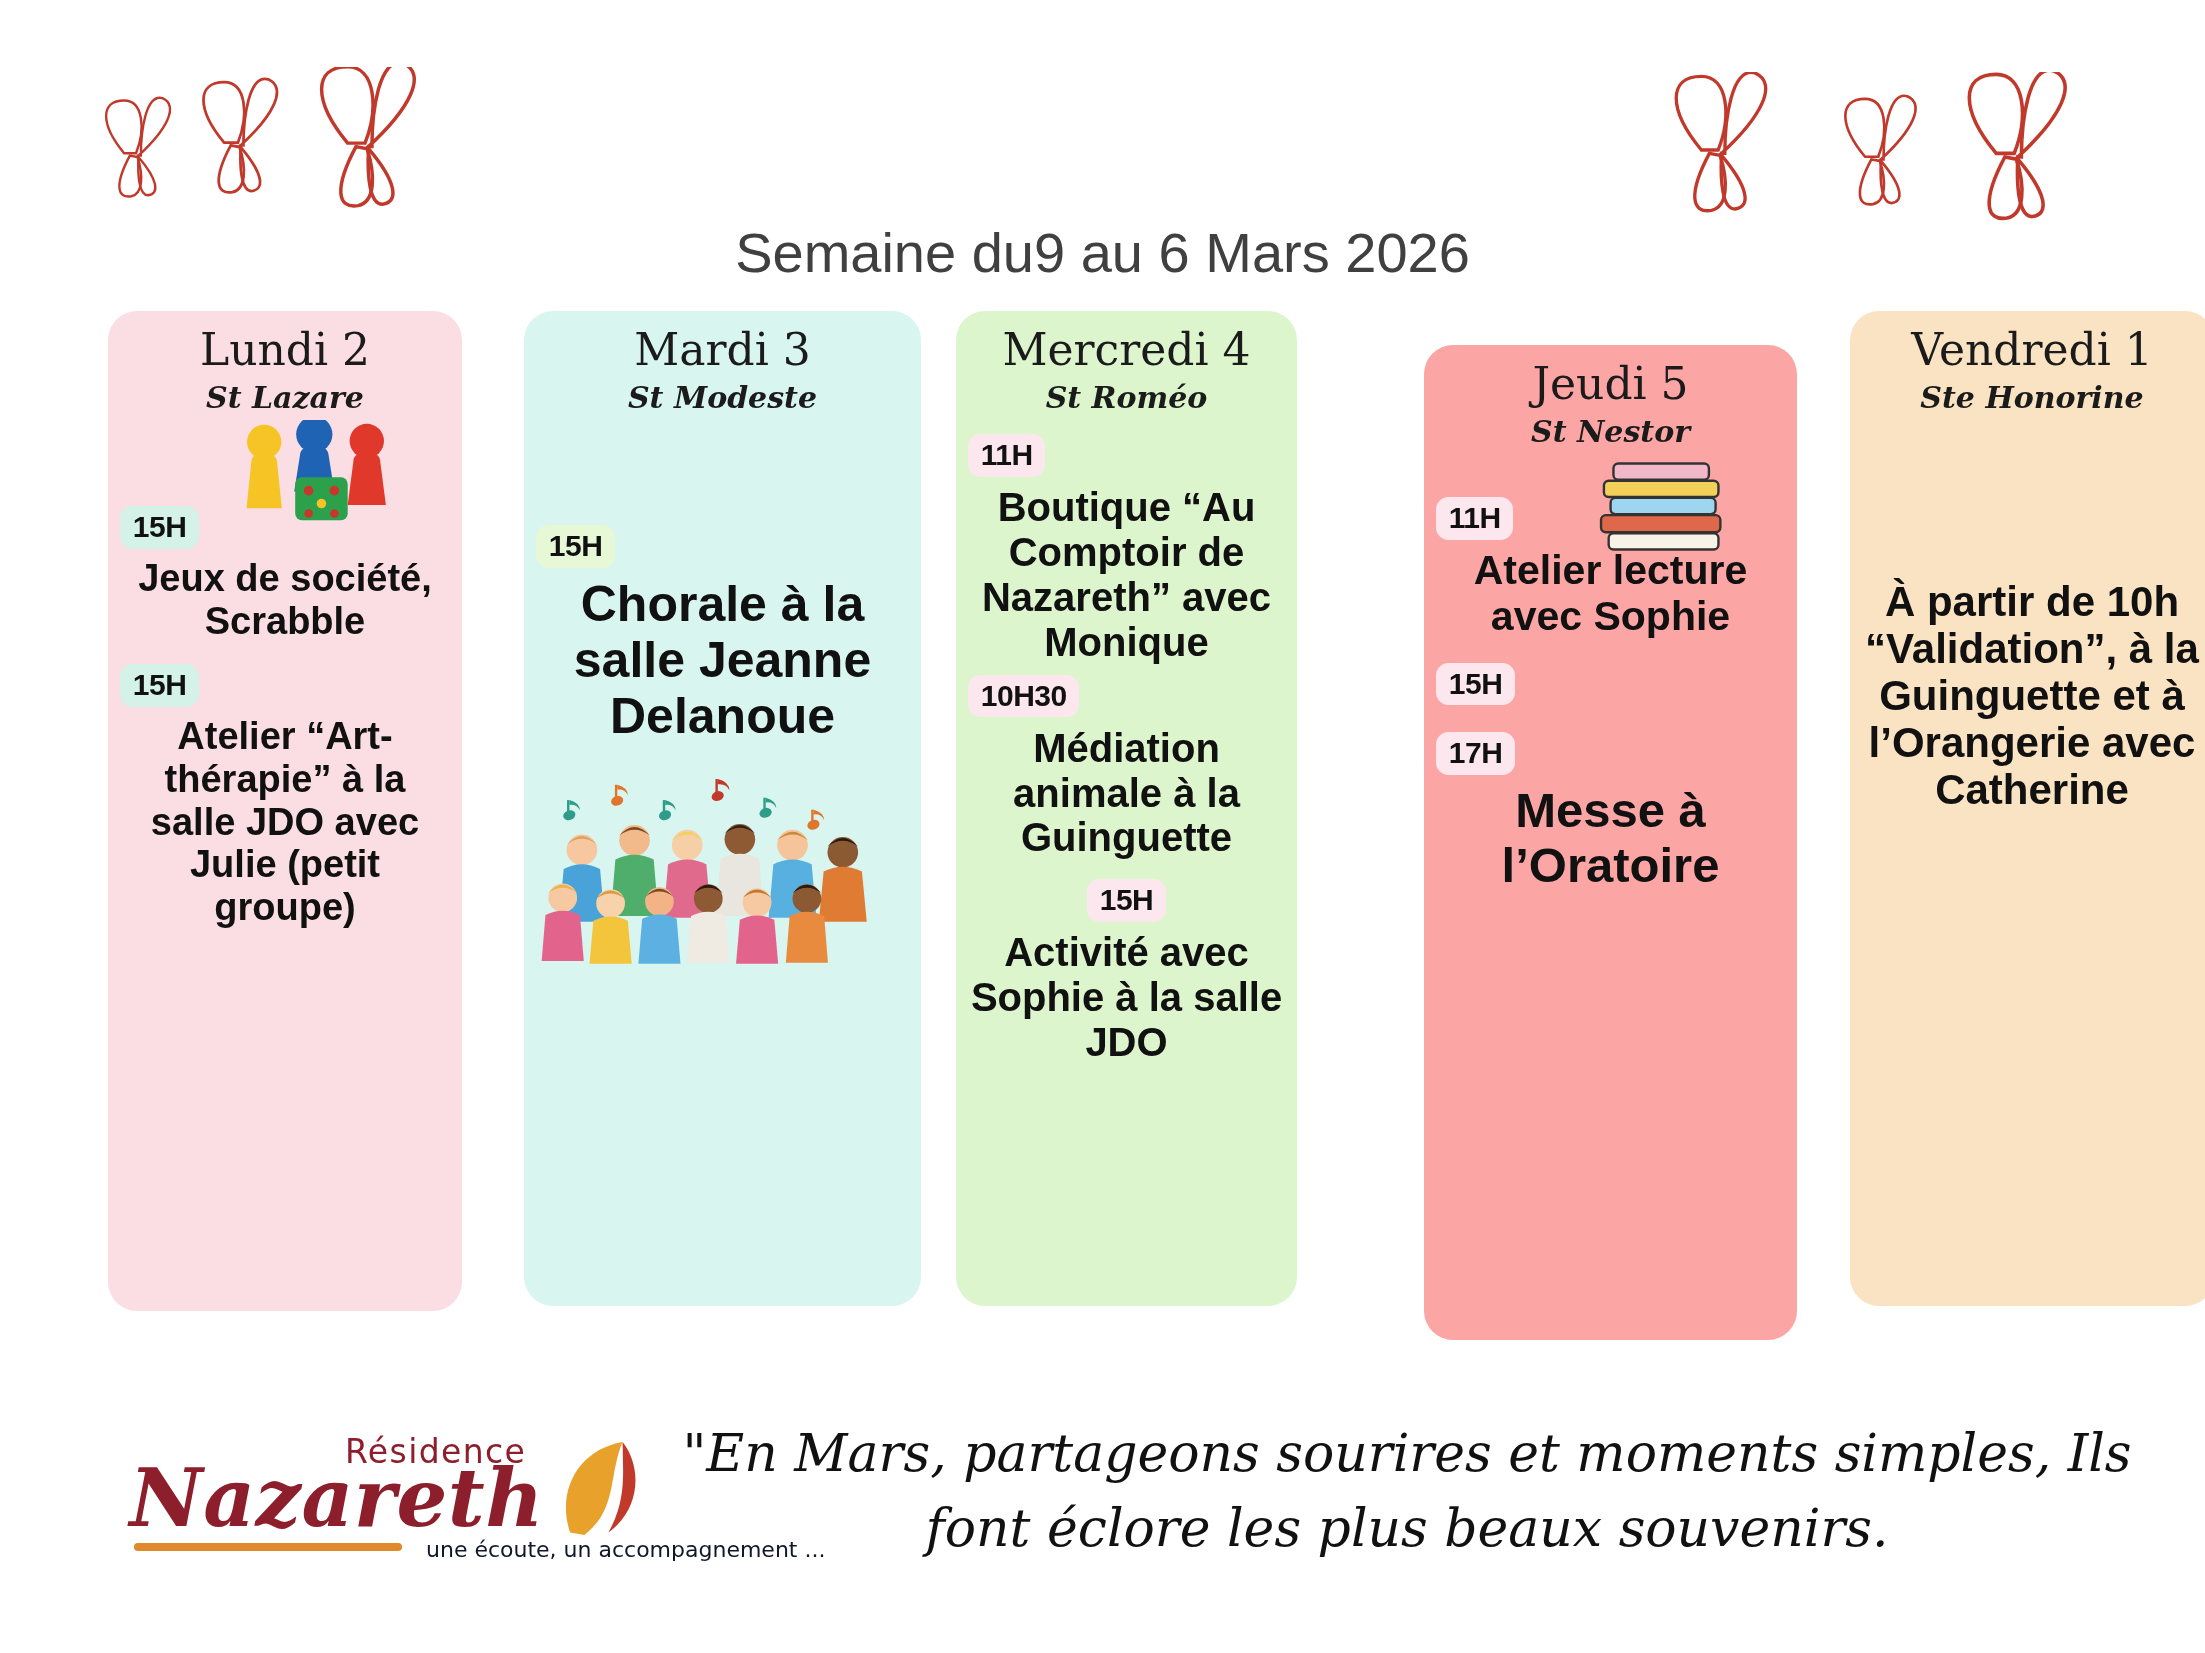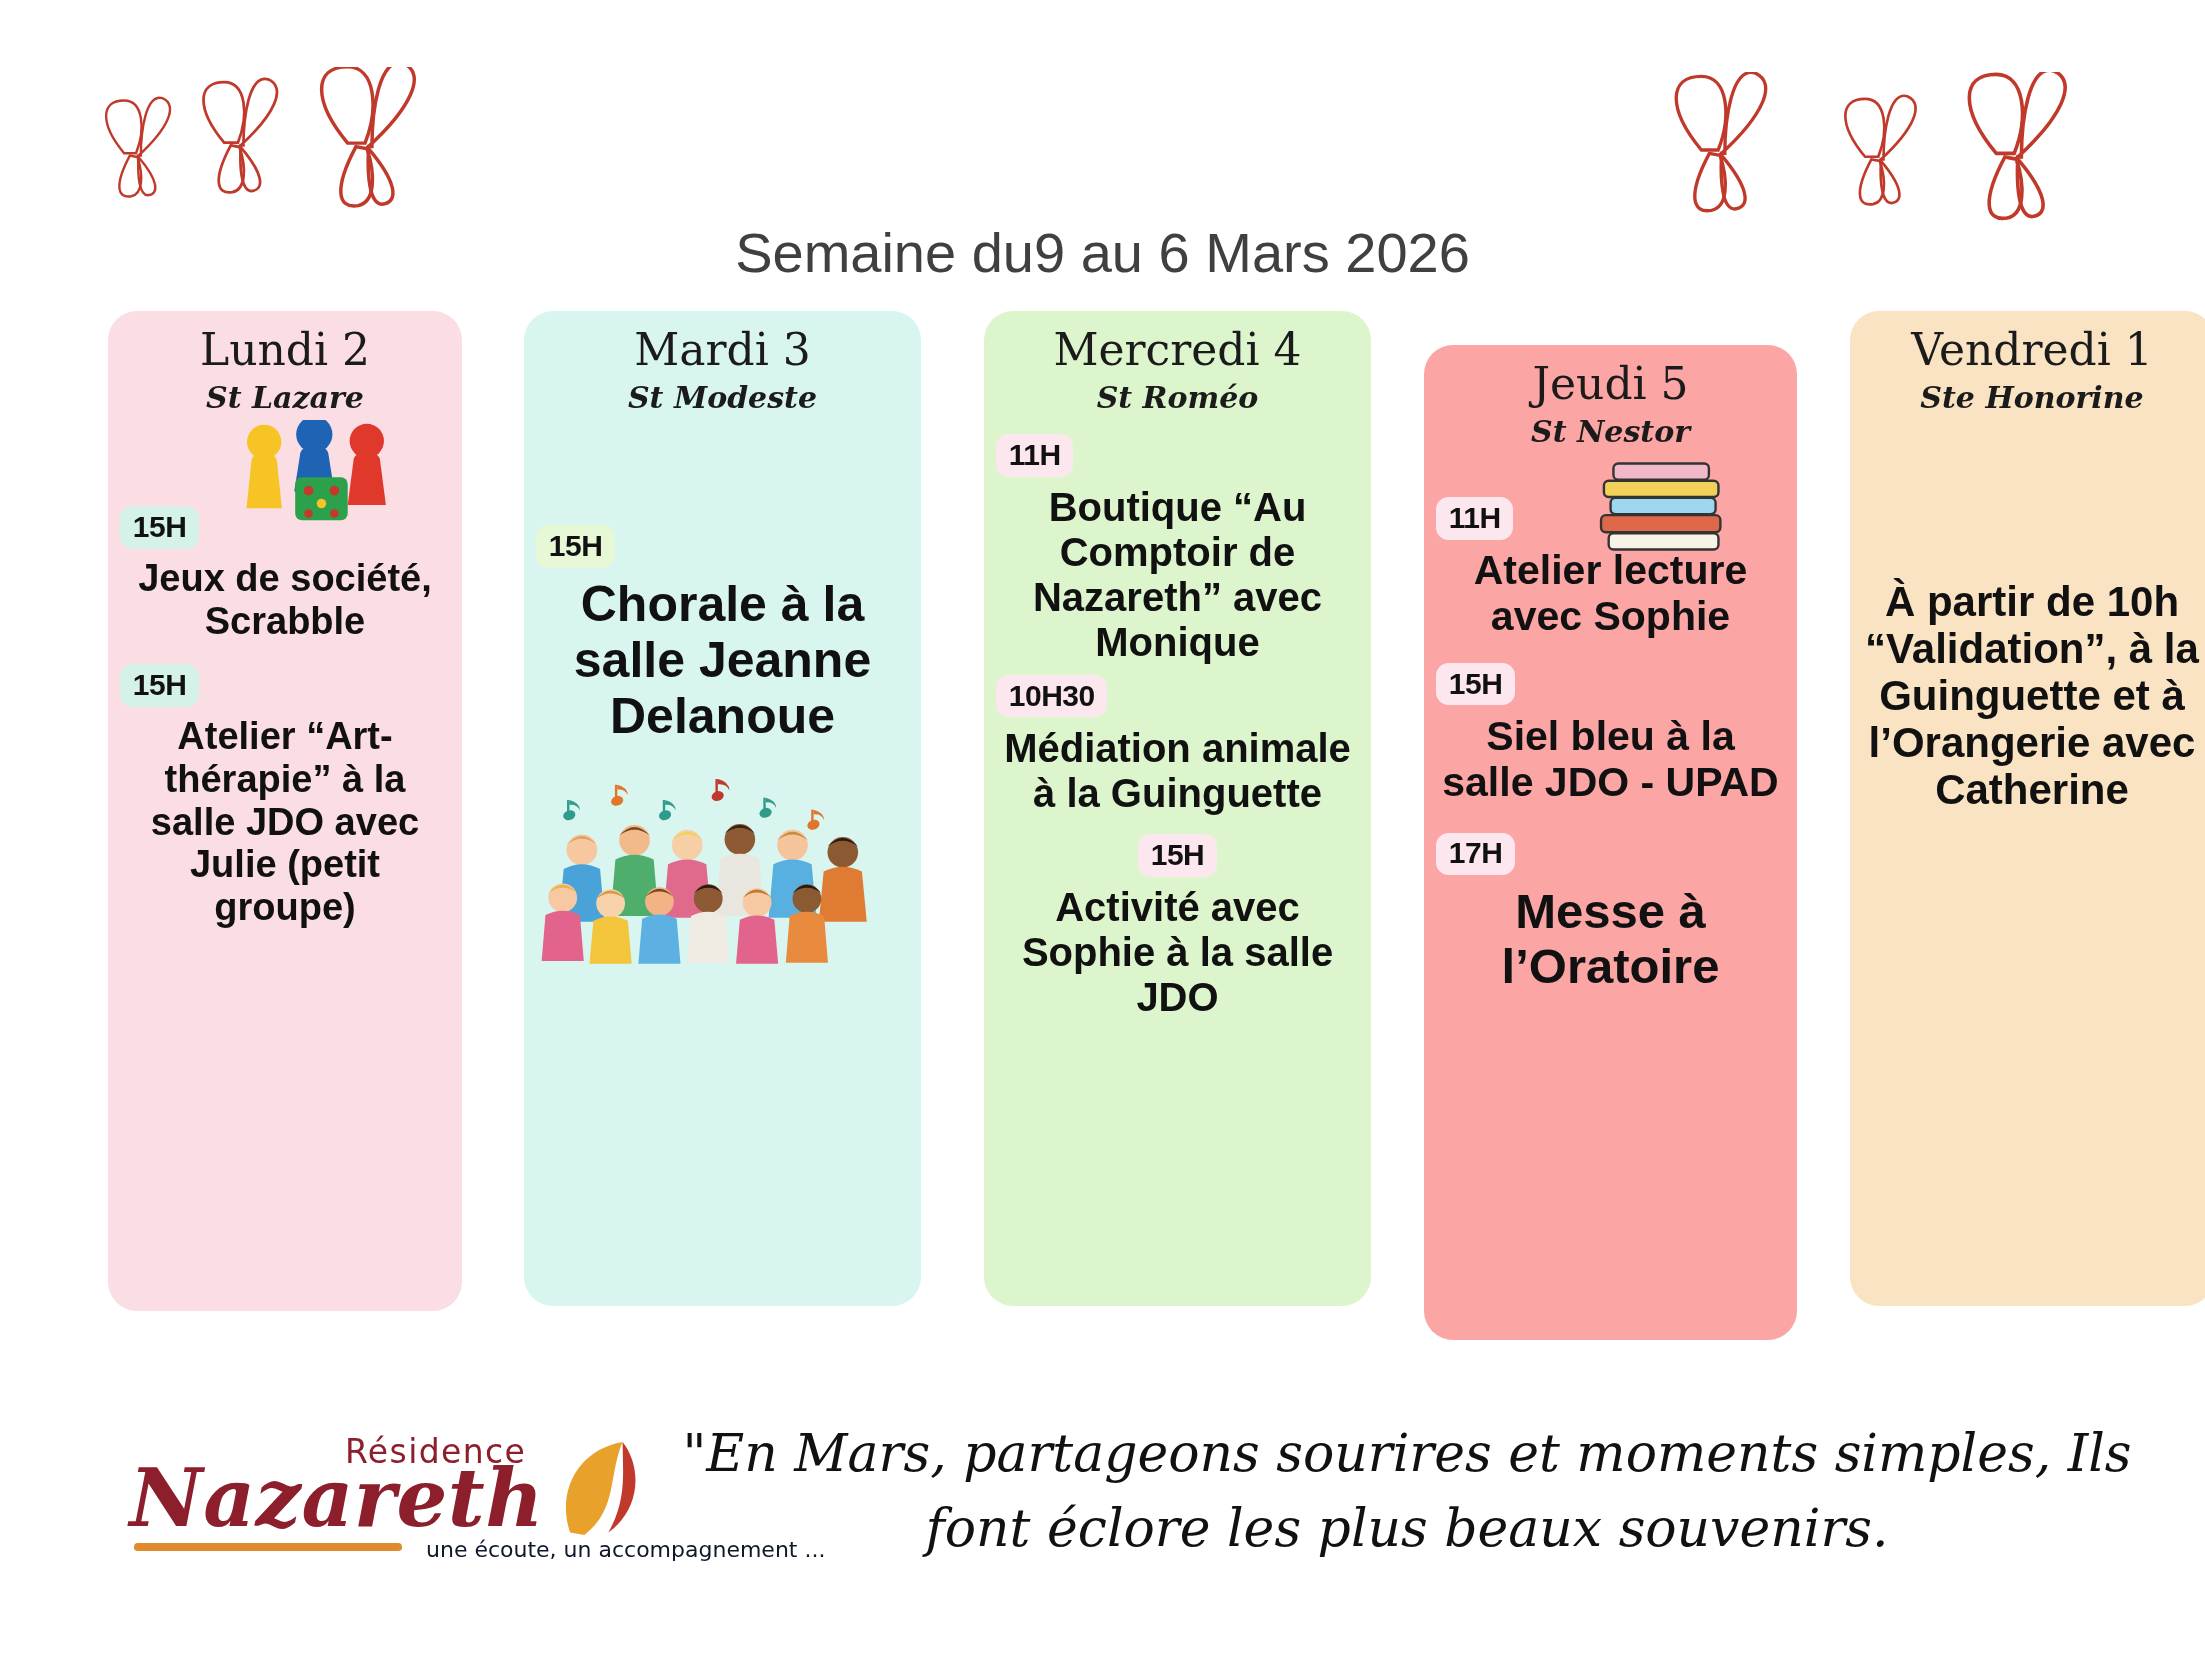--- a/index.html
+++ b/index.html
@@ -425,21 +425,21 @@
               <circle cx="0" cy="0" r="30" fill="#8b5a33"></circle>
               <path d="M-30 -12 q30 -34 60 0 q-30 -22 -60 0" fill="#2a1a12"></path>
               <path d="M-36 36 q36 -18 72 0 l8 98 h-88 Z" fill="#e98b3e"></path>
             </g>
           </g>
         </svg>
       </div>
     </div>
   </div>
 
-  <div class="day-col col-wed" style="left:876px; width:387px; height:995px;">
+  <div class="day-col col-wed" style="left:848px; width:341px; height:995px;">
     <div class="day-name">Mercredi 4</div>
     <div class="saint-name">St Roméo</div>
 
     <div class="evt-block" style="margin-top:19px;">
       <div class="chip-row-left">
         <span class="time-chip chip-lightpink">11H</span>
       </div>
       <div class="evt-text" style="font-size:40px;">Boutique “Au Comptoir de Nazareth” avec Monique</div>
     </div>
 
@@ -480,21 +480,20 @@
       <div class="chip-row-left">
         <span class="time-chip chip-lightpink">11H</span>
       </div>
       <div class="evt-text" style="font-size:41px;">Atelier lecture avec Sophie</div>
     </div>
 
     <div class="evt-block" style="margin-top:23px;">
       <div class="chip-row-left">
         <span class="time-chip chip-lightpink">15H</span>
       </div>
-      <div class="evt-text" style="font-size:41px;">Siel bleu à la salle JDO - UPAD</div>
     </div>
 
     <div class="evt-block" style="margin-top:27px;">
       <div class="chip-row-left">
         <span class="time-chip chip-lightpink">17H</span>
       </div>
       <div class="evt-text" style="font-size:49px;">Messe à l’Oratoire</div>
     </div>
   </div>
 

